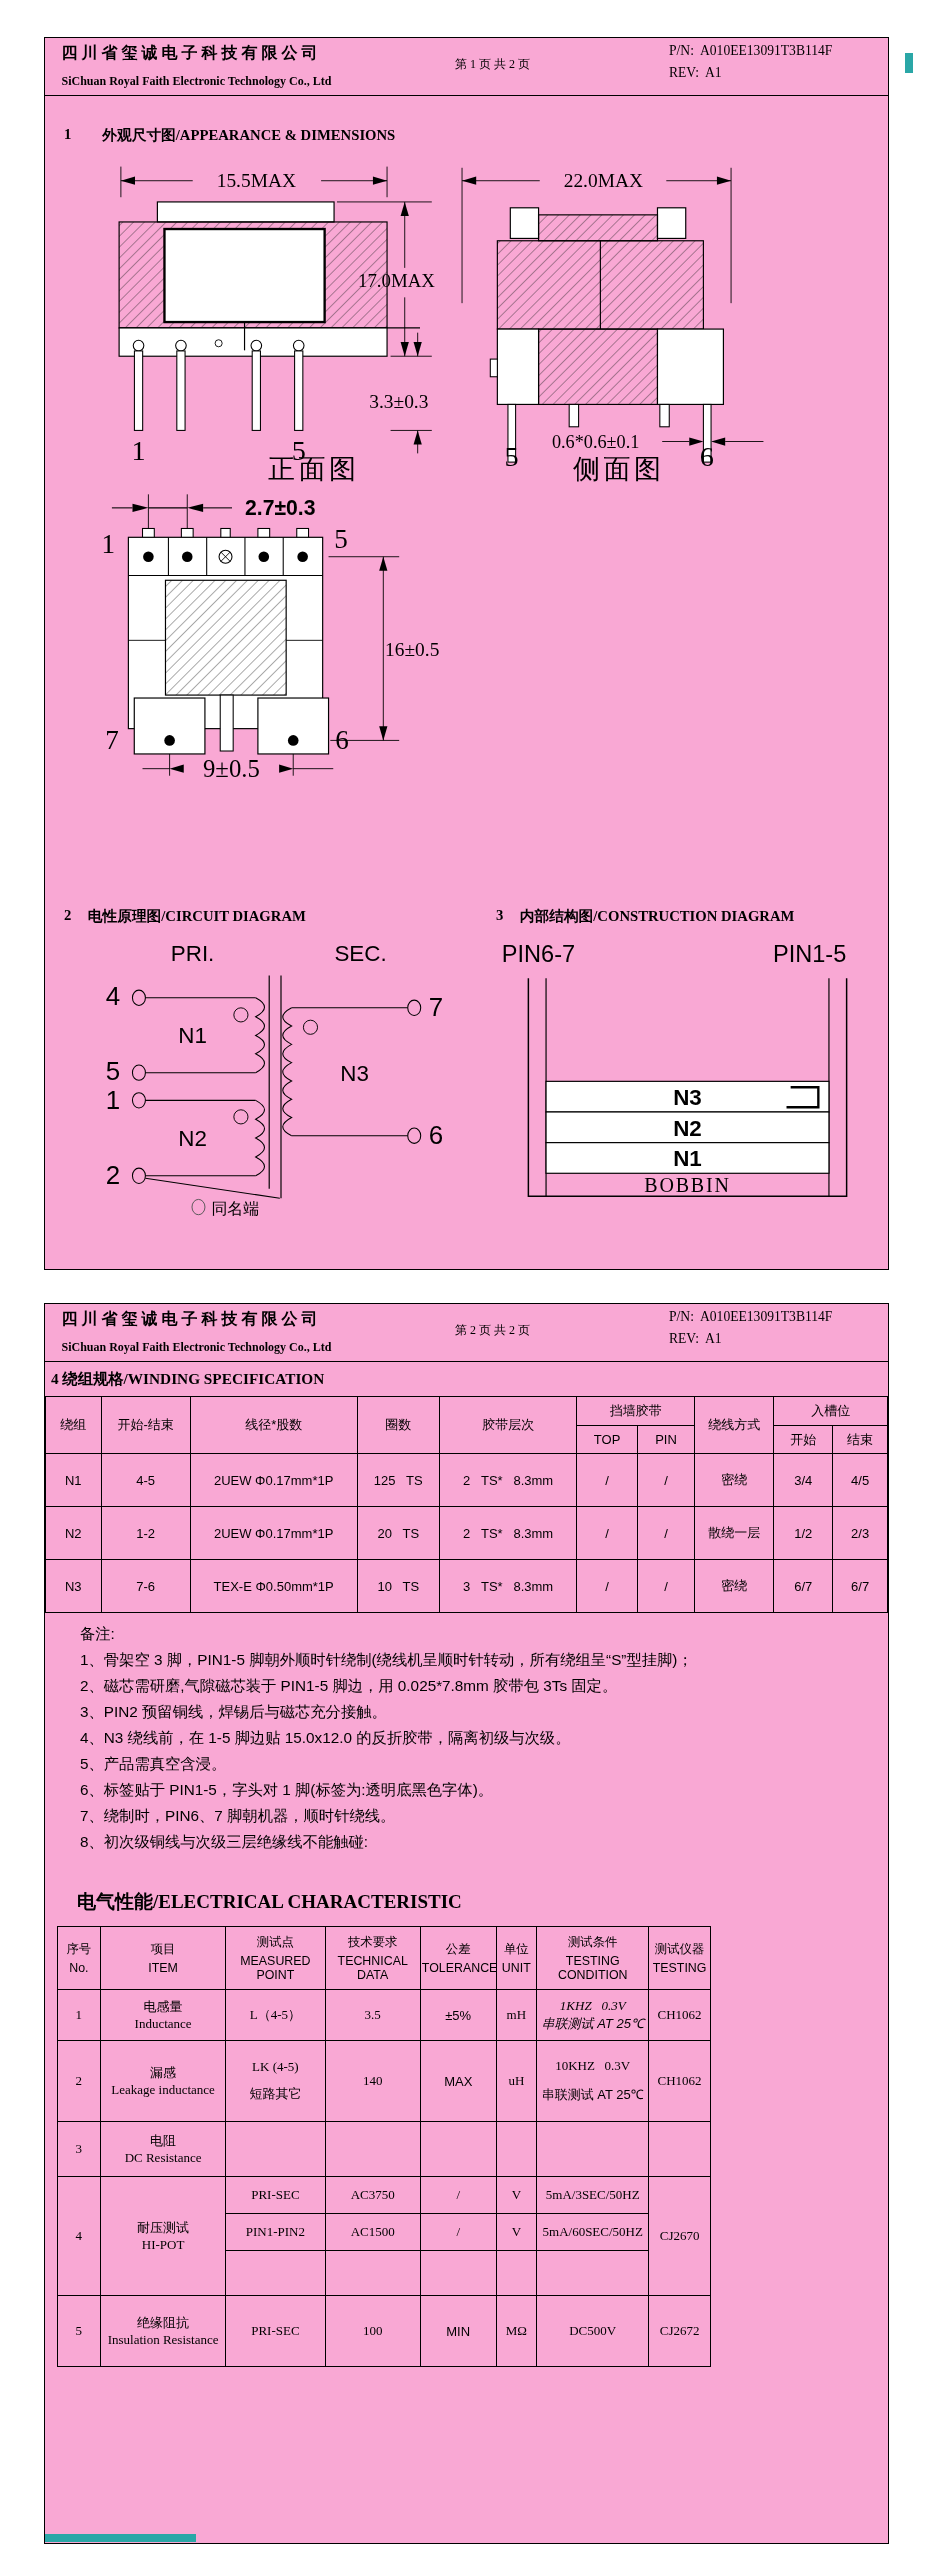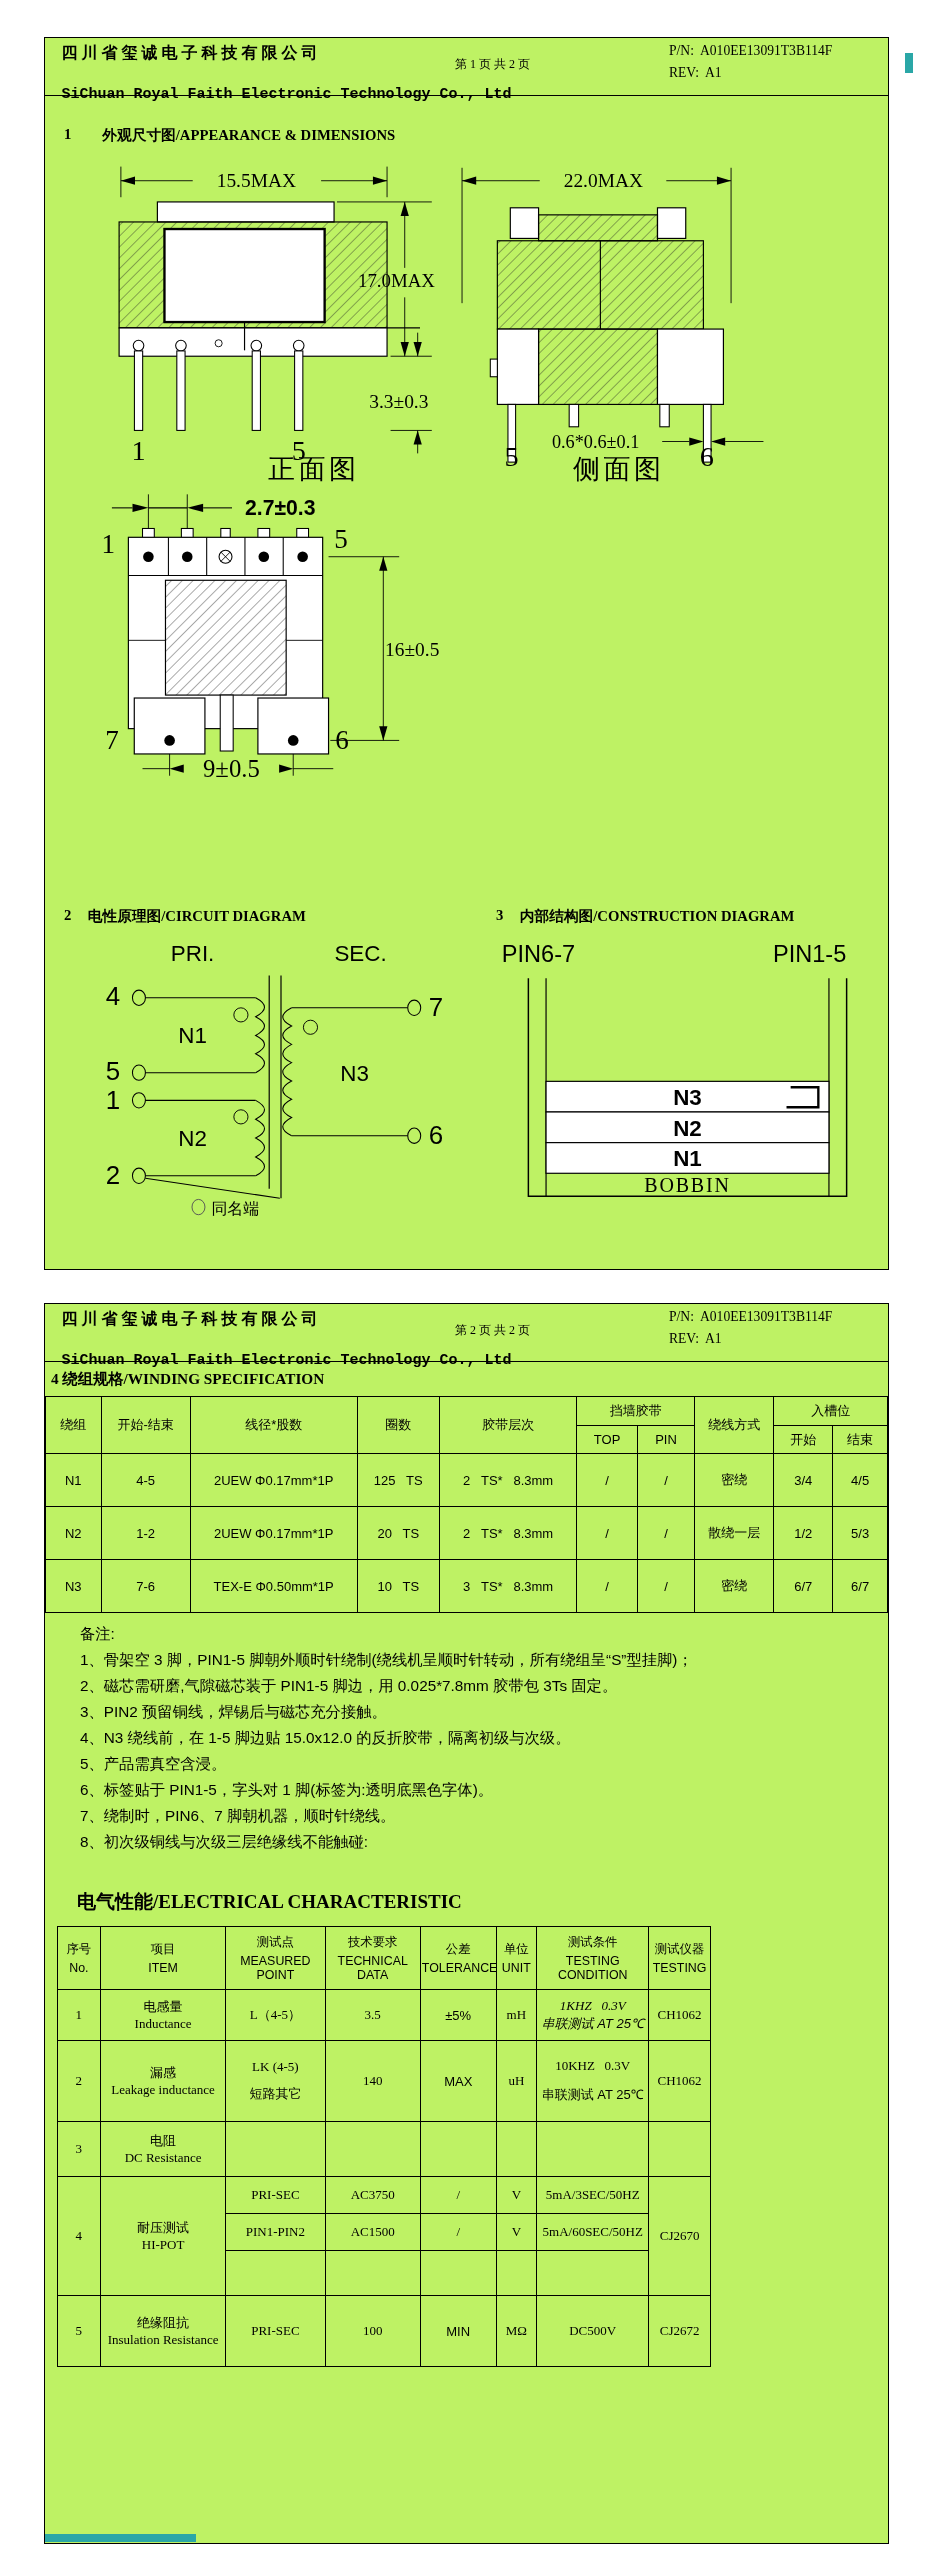--- a/index.html
+++ b/index.html
@@ -1,22 +1,22 @@
 <!DOCTYPE html>
 <html style="font-size:9.4px"><head>
 <meta charset="utf-8">
 <style>
   html,body{margin:0;padding:0;background:#ffffff;}
   body{width:935px;height:2576px;position:relative;font-family:"Liberation Serif",serif;color:#000;}
-  .page{position:absolute;left:44px;width:845px;border:1.2px solid #000;background:#bef264;box-sizing:border-box;}
+  .page{position:absolute;left:44px;width:845px;border:1.2px solid #000;background:#f9a8d4;box-sizing:border-box;}
   #page1{top:37px;height:1233px;}
   #page2{top:1303px;height:1241px;}
   .page-header{position:relative;height:57px;border-bottom:1.8px solid #000;}
   .company-cn{position:absolute;left:16.5px;top:4.7px;font-size:16px;font-weight:bold;white-space:pre;}
-  .company-en{position:absolute;left:16.5px;top:48px;font-size:15px;font-weight:bold;font-family:Liberation Mono, monospace;}
+  .company-en{position:absolute;left:16.5px;top:36px;font-size:12px;font-weight:bold;font-family:Liberation Serif, serif;}
   .page-indicator{position:absolute;left:410px;top:18px;font-size:12px;white-space:pre;}
   .pn-block{position:absolute;left:624px;top:4.7px;font-size:13.6px;}
   .pn-row{margin-bottom:5.9px;white-space:pre;}
   .sec-title{position:absolute;font-size:14.7px;font-weight:bold;display:flex;}
   .sec-no{margin-right:31px;}
   .sec-no-sm{margin-right:16.5px;}
   .caption{position:absolute;font-size:27px;letter-spacing:3.5px;}
   svg{position:absolute;overflow:visible;}
   svg text{fill:#000;}
   .cad{font-family:"Liberation Serif",serif;}
@@ -359,21 +359,21 @@
     <tr class="drow">
       <td>N2</td>
       <td>1-2</td>
       <td>2UEW Φ0.17mm*1P</td>
       <td>20   TS</td>
       <td>2   TS*   8.3mm</td>
       <td>/</td>
       <td>/</td>
       <td>散绕一层</td>
       <td>1/2</td>
-      <td>5/3</td>
+      <td>2/3</td>
     </tr>
     <tr class="drow">
       <td>N3</td>
       <td>7-6</td>
       <td>TEX-E Φ0.50mm*1P</td>
       <td>10   TS</td>
       <td>3   TS*   8.3mm</td>
       <td>/</td>
       <td>/</td>
       <td>密绕</td>

